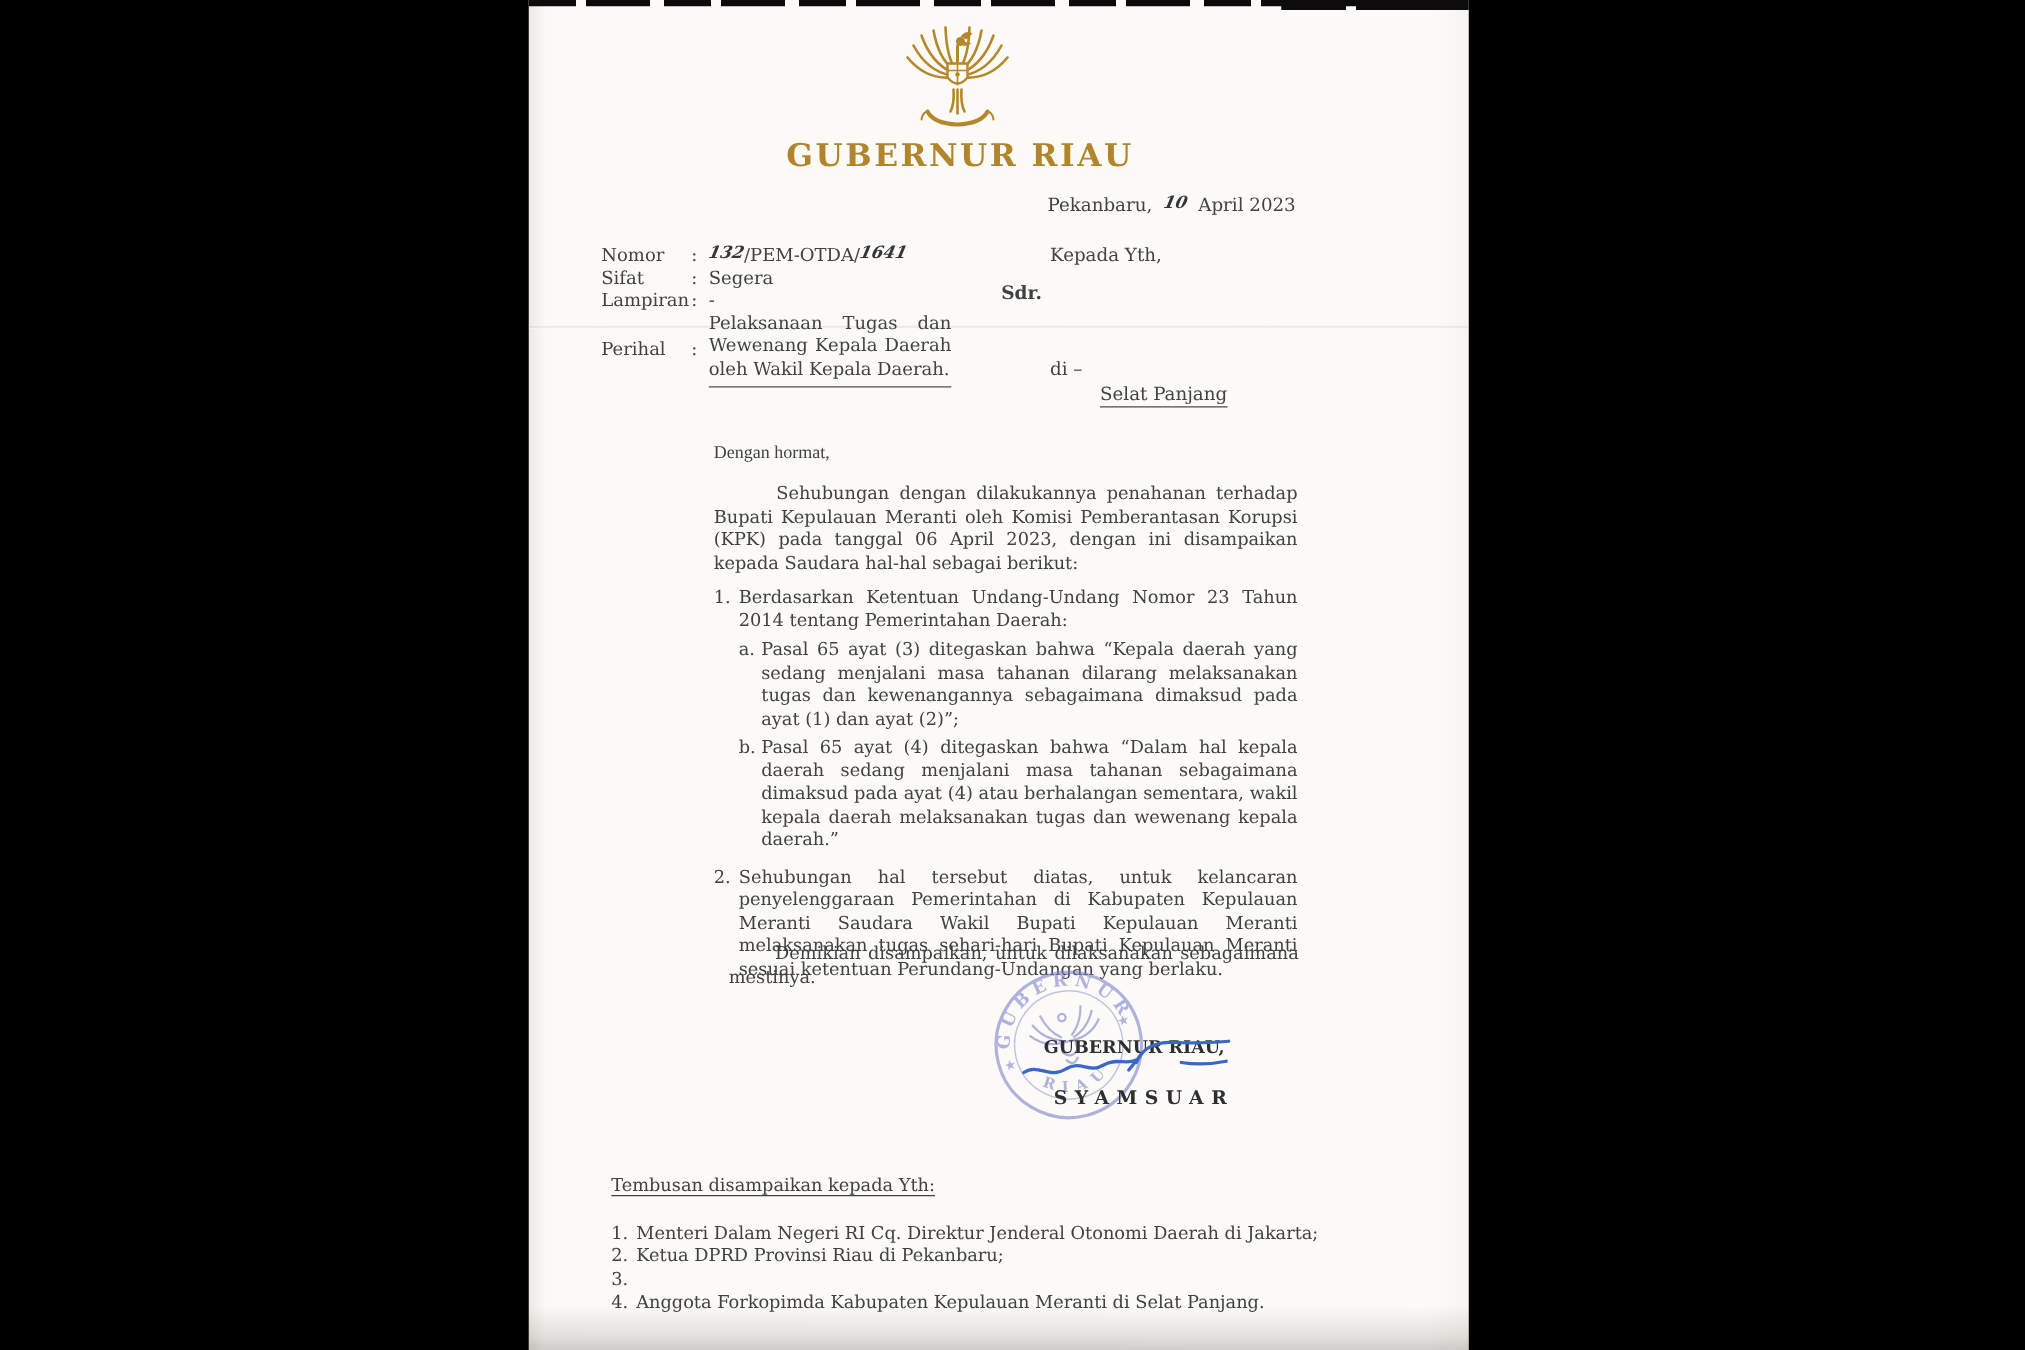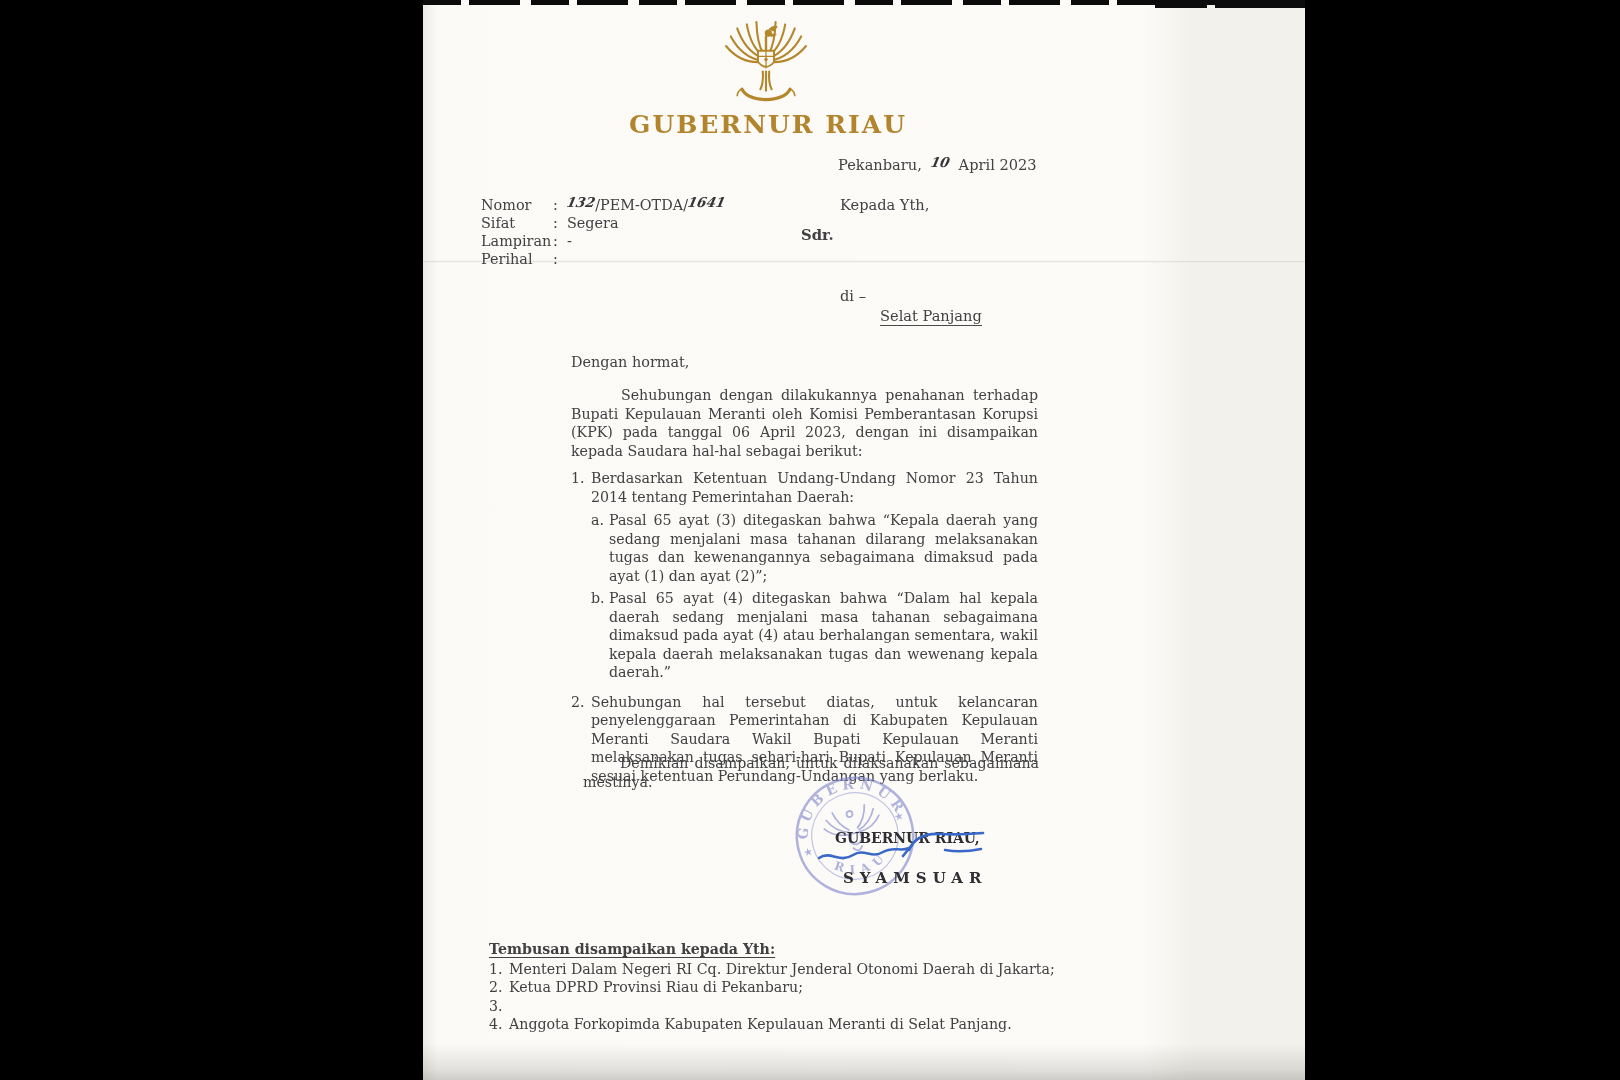--- a/index.html
+++ b/index.html
@@ -3,21 +3,21 @@
 <meta charset="utf-8">
 <style>
   html,body{margin:0;padding:0;}
   body{
     width:1620px;height:1080px;overflow:hidden;background:#000;
     font-family:"DejaVu Serif","Liberation Serif",serif;
     color:#414144;
   }
   .stage{position:relative;width:1620px;height:1080px;background:#000;}
   .paper{
-    position:absolute;left:423px;top:0;width:882px;height:1080px;
+    position:absolute;left:423px;top:0;width:752px;height:1080px;
     background:linear-gradient(90deg,#eceae5 0,#fbfaf7 14px,#fcfbf8 720px,#f2f1ec 770px);
   }
   .top-edge{
     position:absolute;top:0;left:0;right:0;height:5px;
     background:repeating-linear-gradient(90deg,#0b0b0b 0 38px,transparent 38px 46px,#0b0b0b 46px 97px,transparent 97px 108px);
   }
   .top-edge-right{
     position:absolute;top:0;right:0;width:150px;height:8px;
     background:repeating-linear-gradient(90deg,#0c0c0c 0 52px,transparent 52px 60px,#0c0c0c 60px 110px);
   }
@@ -49,39 +49,39 @@
   }
   .meta{position:absolute;left:58px;top:196px;width:280px;font-size:14.4px;line-height:18px;}
   .meta-row{display:flex;align-items:center;}
   .meta-label{width:72px;flex:0 0 72px;}
   .meta-colon{width:14px;flex:0 0 14px;}
   .meta-value{flex:1;}
   .perihal-value{
     text-align:justify;line-height:18.4px;width:188px;
     padding-bottom:4px;border-bottom:1.6px solid #4e4e52;
   }
-  .salutation{position:absolute;left:148px;top:354px;font-size:14.4px;}
+  .salutation{position:absolute;left:148px;top:354px;font-size:14.4px;font-family:Liberation Serif, serif;}
   .bodycol{width:467px;font-size:14.2px;line-height:18.5px;text-align:justify;}
   .intro{position:absolute;left:148px;top:386px;text-indent:50px;}
   .list{position:absolute;left:148px;top:469px;}
   .li{display:flex;}
   .li .num{flex:0 0 20px;}
   .li .txt{flex:1;text-align:justify;}
   .sub{margin-left:20px;}
   .sub .num{flex:0 0 18px;}
   .sub-a{margin-top:5px;}
   .sub-b{margin-top:4px;}
   .item-2{margin-top:11px;}
   .closing{position:absolute;left:160px;top:754px;width:456px;font-size:14.2px;line-height:19px;text-align:justify;text-indent:37px;}
   .stamp{position:absolute;left:368px;top:772px;opacity:.6;}
   .sig-title{position:absolute;left:412px;top:798px;font-size:14px;font-weight:700;color:#2f2f33;margin-top:32px;}
   .sig-scribble{position:absolute;left:392px;top:826px;}
   .sig-name{position:absolute;left:420px;top:869px;font-size:15px;font-weight:700;letter-spacing:6px;color:#2f2f33;}
   .tembusan{position:absolute;left:66px;top:940px;font-size:14.2px;line-height:18.2px;}
-  .tembusan-heading{text-decoration:underline;text-underline-offset:3px;margin-bottom:2px;font-weight:bold;}
+  .tembusan-heading{text-decoration:underline;text-underline-offset:3px;margin-bottom:20px;}
   .t-row{display:flex;}
   .t-row .num{flex:0 0 20px;}
 </style>
 </head>
 <body>
 
 <div class="stage">
   <div class="paper">
 
     <div class="top-edge"></div>
@@ -141,20 +141,21 @@
         <span class="meta-value">Segera</span>
       </div>
       <div class="meta-row">
         <span class="meta-label">Lampiran</span>
         <span class="meta-colon">:</span>
         <span class="meta-value">-</span>
       </div>
       <div class="meta-row">
         <span class="meta-label">Perihal</span>
         <span class="meta-colon">:</span>
+        <span class="meta-value perihal-value">Pelaksanaan Tugas dan Wewenang Kepala Daerah oleh Wakil Kepala Daerah.</span>
       </div>
     </div>
 
     <div class="kepada">Kepada Yth,</div>
     <div class="sdr-block">
       <span>Sdr.</span>
     </div>
     <div class="di">di –</div>
     <div class="selat">Selat Panjang</div>
 

